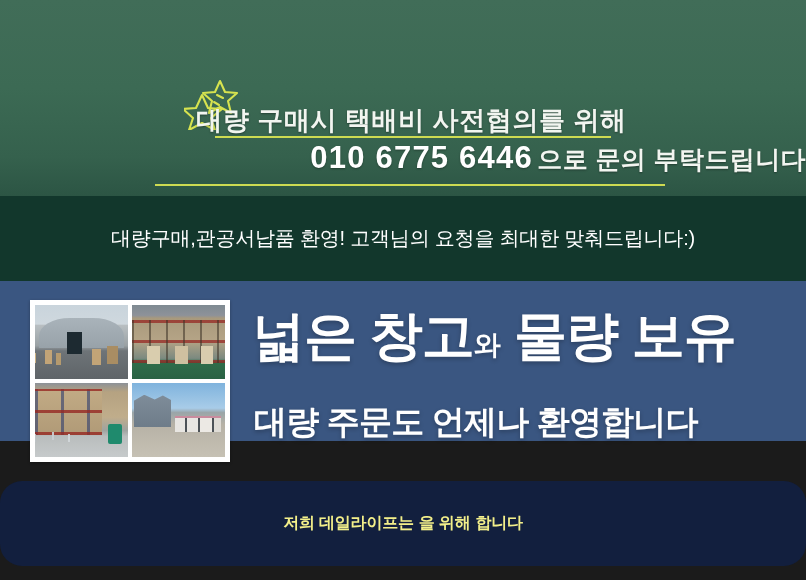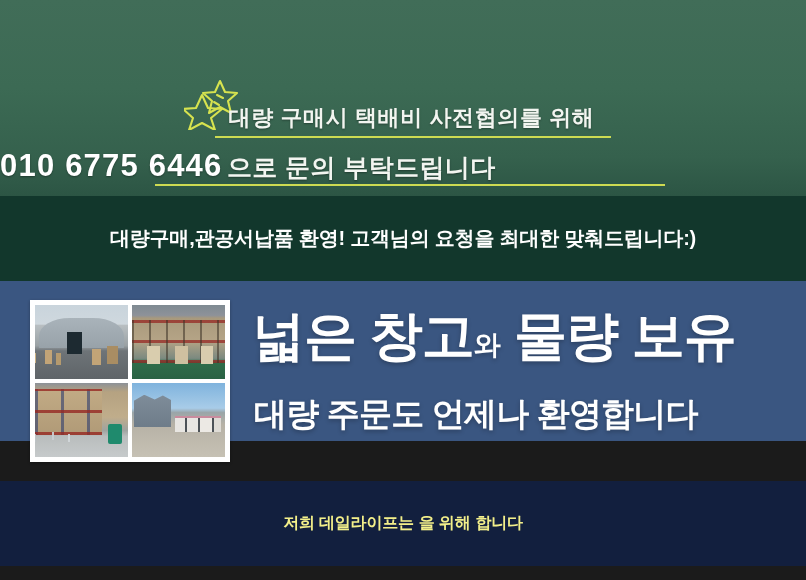--- a/index.html
+++ b/index.html
@@ -36,41 +36,41 @@
     height: 52px;
     pointer-events: none;
   }
 
   .hero-line1 {
     position: absolute;
     left: 0; top: 103px;
     width: 806px;
     text-align: center;
     color: #f2f5f0;
-    font-size: 22px;
+    font-size: 26px;
     font-weight: 700;
     letter-spacing: 0.6px;
     text-shadow: 0 1px 2px rgba(0,0,0,.35);
     white-space: nowrap;
     padding-left: 17px;
   }
 
   .rule1 {
     position: absolute;
     left: 215px; top: 136px;
     width: 396px;
     height: 2px;
     background: #cddb52;
   }
 
   .hero-line2 {
     position: absolute;
-    left: 0; top: 148px;
-    width: 806px;
-    text-align: left;
+    left: 0; top: 140px;
+    width: 806px;
+    text-align: right;
     white-space: nowrap;
     text-shadow: 0 1px 2px rgba(0,0,0,.35);
   }
   .hero-phone {
     color: #ffffff;
     font-size: 31px;
     font-weight: 700;
     letter-spacing: 1.2px;
   }
   .hero-tail {
@@ -95,21 +95,21 @@
     width: 806px;
     height: 85px;
     background: #12372c;
     display: flex;
     align-items: center;
     justify-content: center;
   }
   .strip-text {
     color: #ffffff;
     font-size: 20px;
-    font-weight: 700;
+    font-weight: 400;
     letter-spacing: -0.2px;
     white-space: nowrap;
   }
 
   
   .band-blue {
     position: absolute;
     left: 0; top: 281px;
     width: 806px;
     height: 160px;
@@ -251,39 +251,40 @@
   }
   .headline .small {
     font-size: 27px;
     font-weight: 800;
     letter-spacing: -0.5px;
   }
 
   .subheadline {
     position: absolute;
     left: 254px;
-    top: 111px;
+    top: 119px;
     color: #ffffff;
     font-size: 33px;
     font-weight: 800;
     letter-spacing: -0.8px;
     white-space: nowrap;
     text-shadow: 0 2px 4px rgba(0,0,0,.25);
   }
 
   
   .band-navy {
     position: absolute;
     left: 0; top: 481px;
     width: 806px;
     height: 85px;
     background: #121f3e;
     display: flex;
     align-items: center;
     justify-content: center;
+    border-radius: 22px;
   }
   .footer-text {
     color: #f3ef8a;
     font-size: 16px;
     font-weight: 700;
     letter-spacing: -0.2px;
     white-space: nowrap;
     display: flex;
     align-items: baseline;
     gap: 5px;

